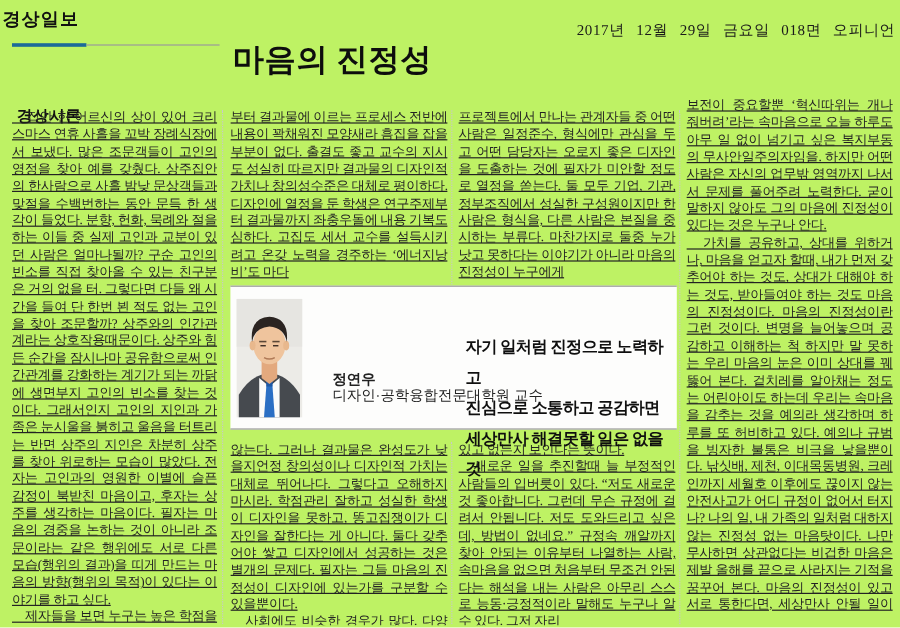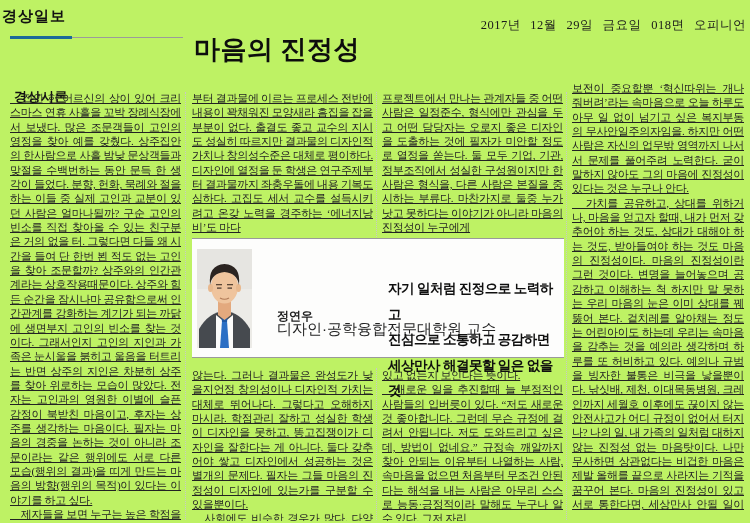--- a/index.html
+++ b/index.html
@@ -52,21 +52,21 @@
     border-top:1px solid #9a9a9a;border-bottom:1px solid #9a9a9a;
     box-sizing:border-box;background:#fdfdfc;
   }
   .photo{position:absolute;left:5px;top:10px;width:55px;height:99px;display:block;}
   .caption{
     position:absolute;left:56px;top:70px;
     font-family:"Liberation Sans","DejaVu Sans",sans-serif;color:#222;margin-left:29px;
   }
   .caption .name{font-size:12px;font-weight:bold;line-height:14px;}
   .caption .org{font-size:9.5px;line-height:12px;}
-  .caption .role{font-size:15px;line-height:12px;}
+  .caption .role{font-size:12px;line-height:12px;}
   .quote{
     position:absolute;left:196px;top:17px;width:176px;
     font-size:13.5px;font-weight:bold;line-height:25.5px;
     white-space:pre-line;letter-spacing:-.5px;color:#0f0f0f;text-align:left;margin-top:20px;
   }
 </style>
 </head>
 <body>
 
 <div class="page">

